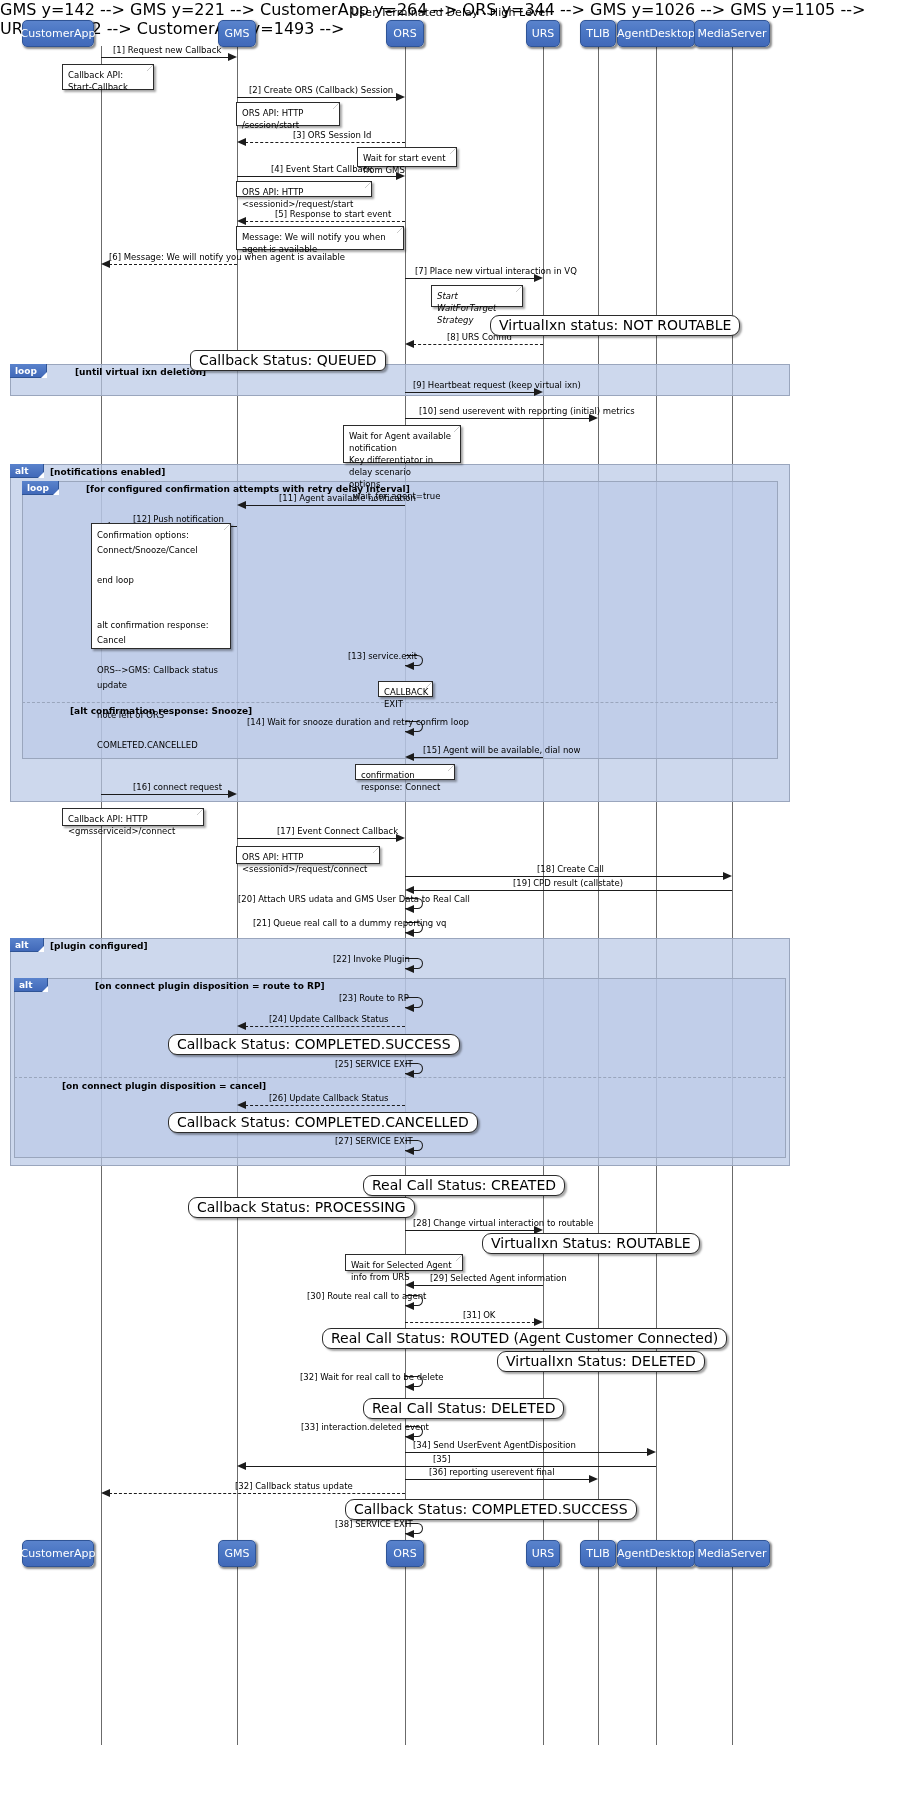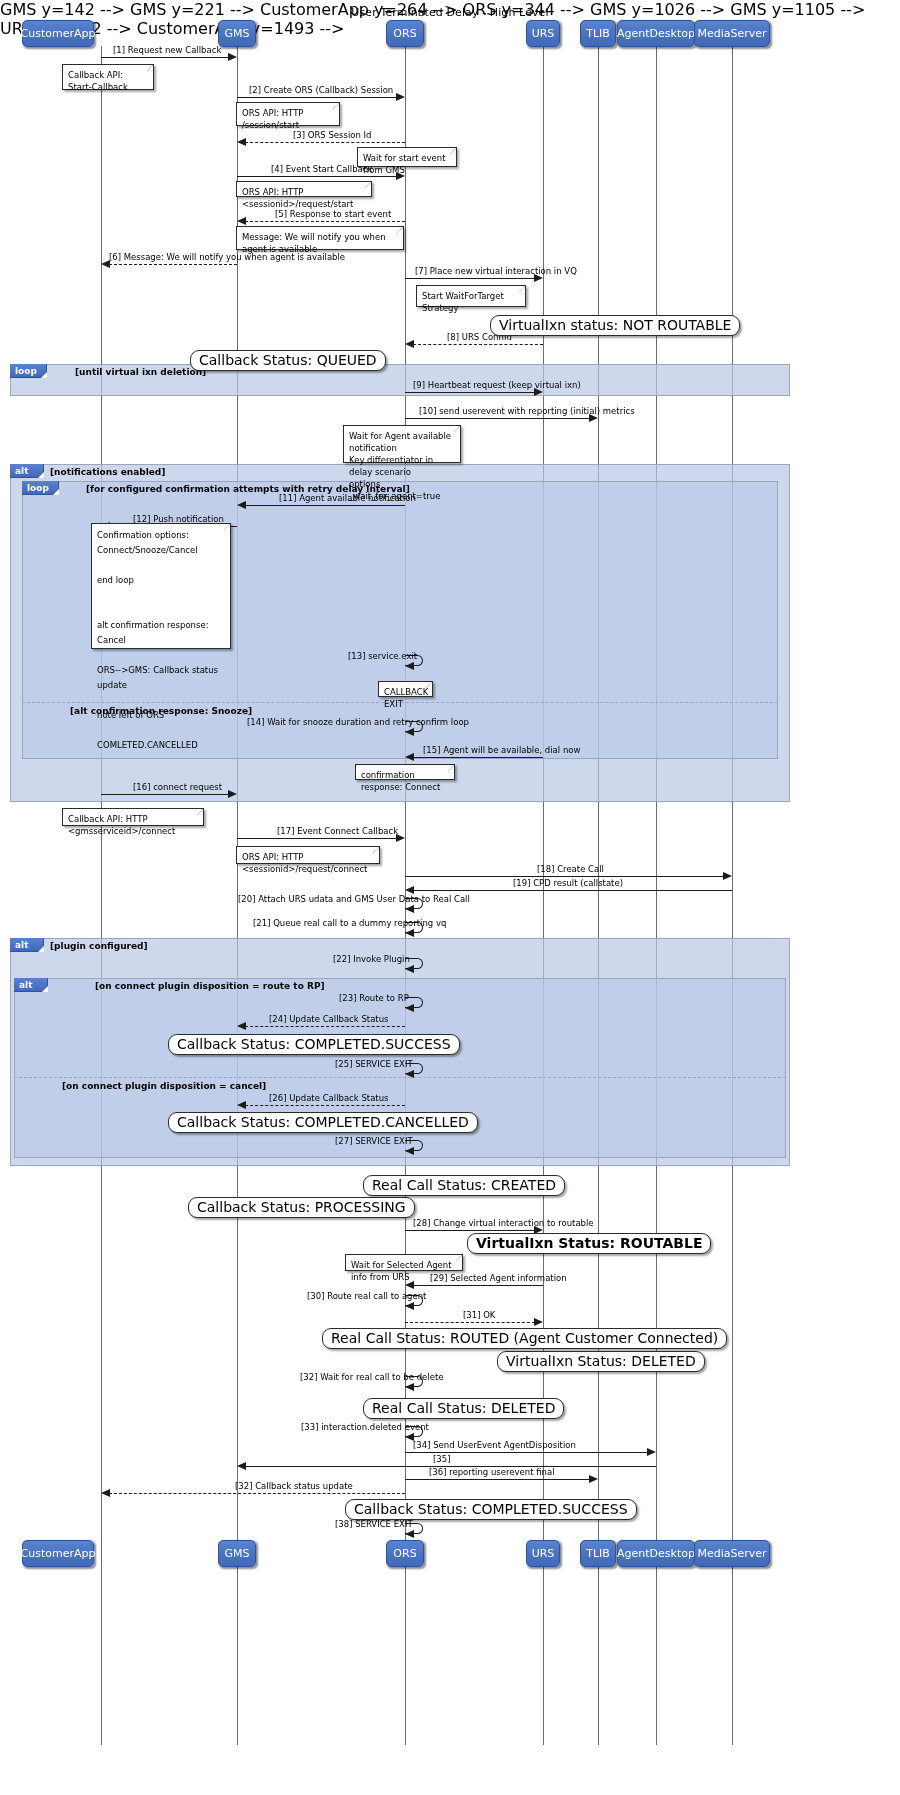--- a/index.html
+++ b/index.html
@@ -314,30 +314,30 @@
     <div class="arrowhead left" style="left:0px;"></div>
     <div class="msg-label" style="left:8px; top:-12px;">[6] Message: We will notify you when agent is available</div>
   </div>
 
   
   <div class="msg" style="left:405px; top:278px; width:138px;">
     <div class="msg-line" style="width:130px;"></div>
     <div class="arrowhead right" style="left:129px;"></div>
     <div class="msg-label" style="left:10px; top:-12px;">[7] Place new virtual interaction in VQ</div>
   </div>
-  <div class="note" style="left:416px; top:285px; width:110px; height:22px;">Start WaitForTarget Strategy</div>
+  <div class="note" style="left:431px; top:285px; width:92px; height:22px;font-style:italic;">Start WaitForTarget Strategy</div>
   <div class="status-note" style="left:490px; top:315px;">VirtualIxn status: NOT ROUTABLE</div>
 
    ORS y=344 --&gt;
   <div class="msg" style="left:405px; top:344px; width:138px;">
     <div class="msg-line dashed" style="left:8px; width:130px;"></div>
     <div class="arrowhead left" style="left:0px;"></div>
     <div class="msg-label" style="left:42px; top:-12px;">[8] URS ConnId</div>
   </div>
-  <div class="status-note" style="left:190px; top:350px;">Callback Status: QUEUED</div>
+  <div class="status-note" style="left:190px; top:350px;border-radius:6px;">Callback Status: QUEUED</div>
 
   
   <div class="msg" style="left:405px; top:392px; width:138px;">
     <div class="msg-line" style="width:130px;"></div>
     <div class="arrowhead right" style="left:129px;"></div>
     <div class="msg-label" style="left:8px; top:-12px;">[9] Heartbeat request (keep virtual ixn)</div>
   </div>
 
   
   <div class="msg" style="left:405px; top:418px; width:193px;">
@@ -492,21 +492,21 @@
   <div class="status-note" style="left:363px; top:1175px;">Real Call Status: CREATED</div>
   
   <div class="status-note" style="left:188px; top:1197px;">Callback Status: PROCESSING</div>
 
   
   <div class="msg" style="left:405px; top:1230px; width:138px;">
     <div class="msg-line" style="width:130px;"></div>
     <div class="arrowhead right" style="left:129px;"></div>
     <div class="msg-label" style="left:8px; top:-12px;">[28] Change virtual interaction to routable</div>
   </div>
-  <div class="status-note" style="left:467px; top:1233px;font-weight:bold;">VirtualIxn Status: ROUTABLE</div>
+  <div class="status-note" style="left:482px; top:1233px;">VirtualIxn Status: ROUTABLE</div>
   <div class="note" style="left:345px; top:1254px; width:118px; height:17px;">Wait for Selected Agent info from URS</div>
 
   
   <div class="msg" style="left:405px; top:1285px; width:138px;">
     <div class="msg-line" style="left:8px; width:130px;"></div>
     <div class="arrowhead left" style="left:0px;"></div>
     <div class="msg-label" style="left:25px; top:-12px;">[29] Selected Agent information</div>
   </div>
 
   

